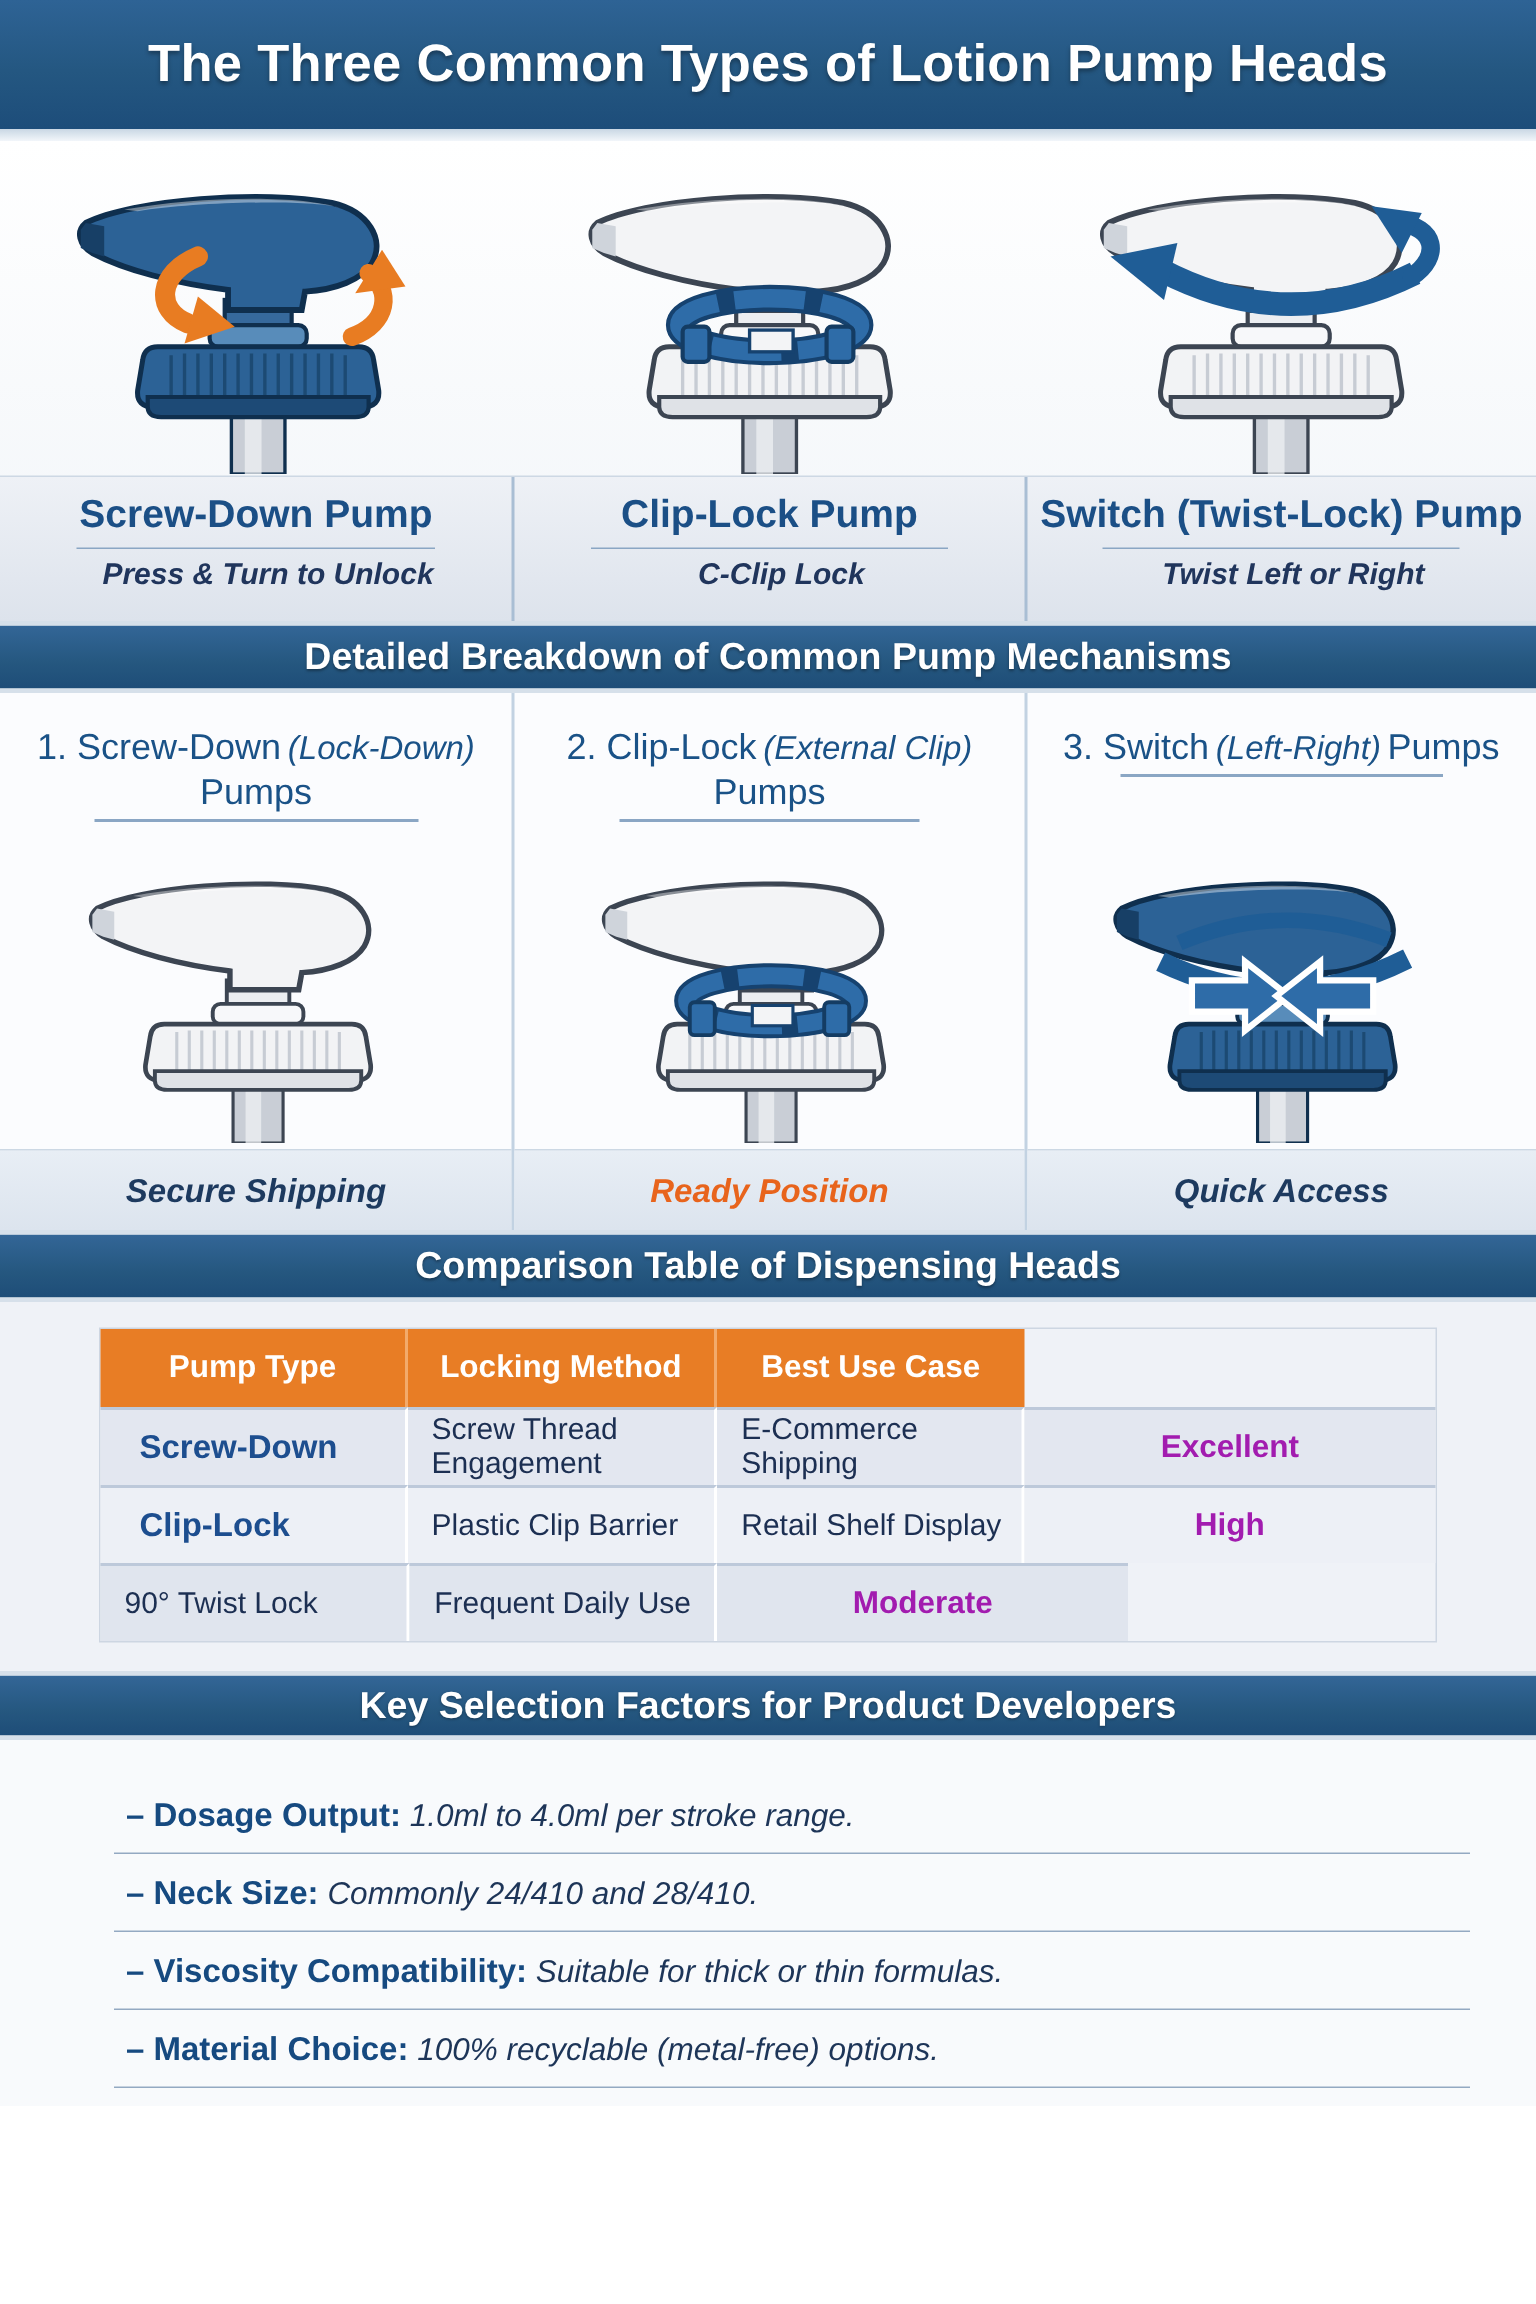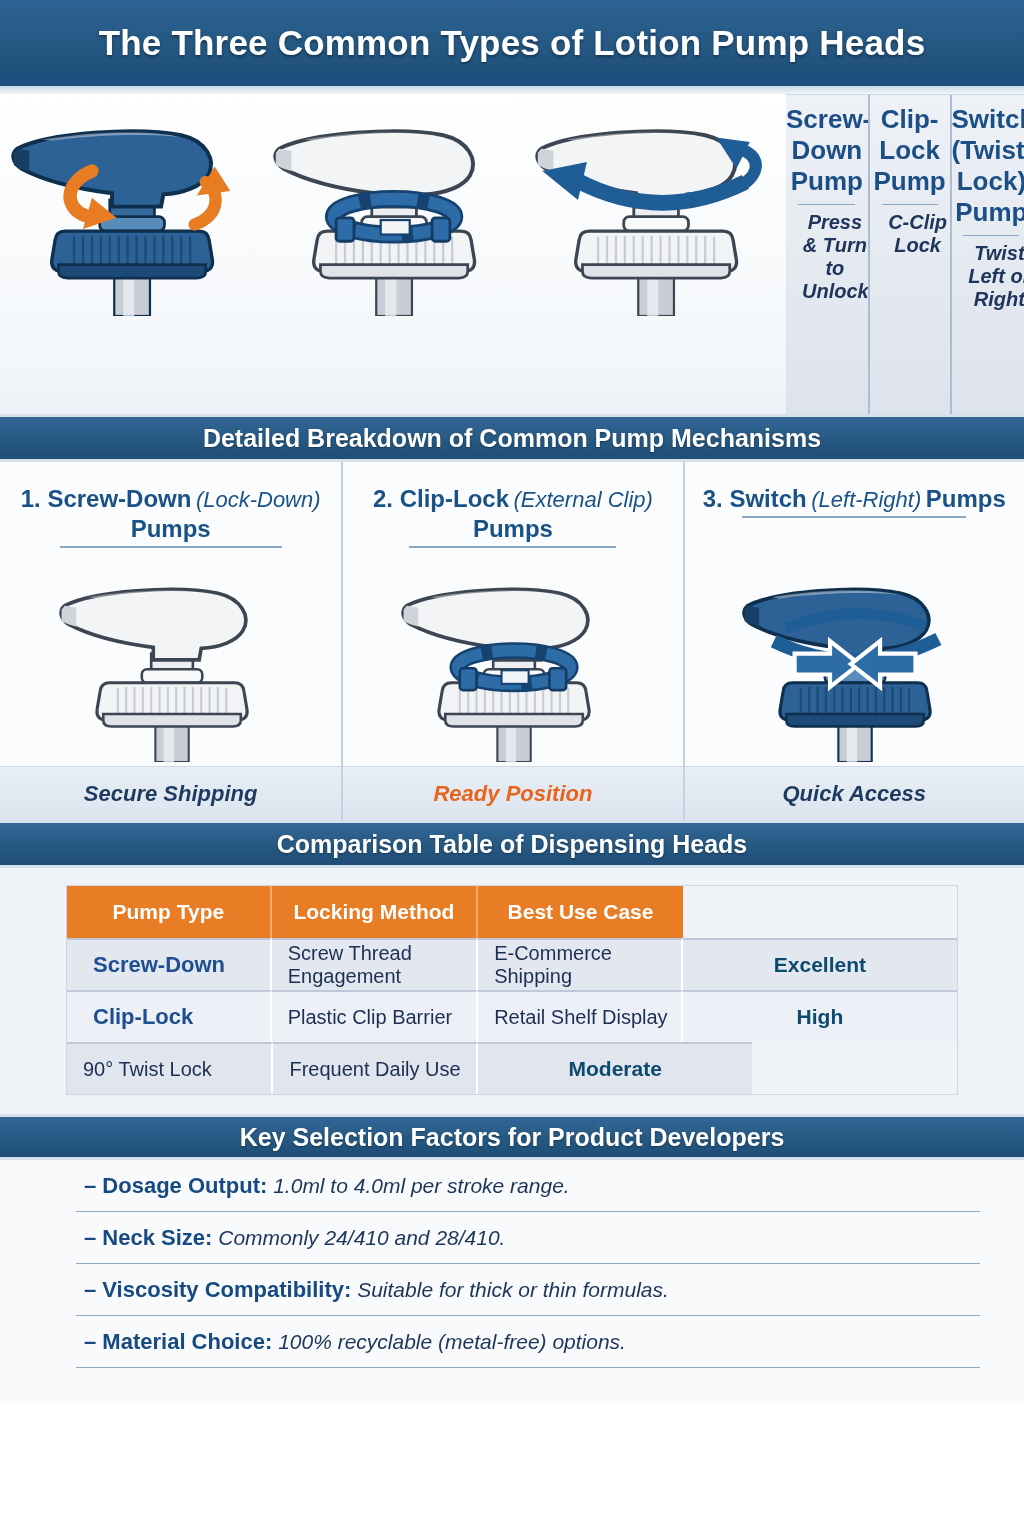--- a/index.html
+++ b/index.html
@@ -31,39 +31,39 @@
   }
   .band.small{flex-basis:46px;height:46px;}
   .band .band-title{
     color:#fff;font-size:25px;font-weight:bold;text-shadow:0 1px 2px rgba(0,0,0,.35);
   }
 
   
   .sec-top{
     flex:0 0 320px;height:320px;
     background:linear-gradient(180deg,#ffffff 0%,#f4f7fa 80%,#eef2f7 100%);
-    display:flex;flex-direction:row;
+    display:flex;flex-direction:column;
   }
   .top-pumps{flex:1;display:flex;}
   .top-pump-cell{width:33.33%;display:flex;align-items:flex-start;justify-content:center;padding-top:10px;box-sizing:border-box;}
   .top-labels{flex:0 0 96px;display:flex;background:linear-gradient(180deg,#eef1f6,#dde3ec);border-top:1px solid #cdd8e4;}
   .top-label-col{width:33.33%;box-sizing:border-box;text-align:center;padding-top:9px;}
   .top-label-col + .top-label-col{border-left:2px solid #a9bed4;}
   .pump-name{font-size:26px;font-weight:bold;color:#1b4f86;}
   .name-rule{height:1px;background:#8aa6c4;width:70%;margin:7px auto 6px;}
   .pump-sub{font-size:20px;font-style:italic;font-weight:600;color:#20355c;padding-left:16px;}
 
   
   .sec-mid{
     flex:0 0 358px;height:358px;background:#fbfcfe;display:flex;
   }
   .mid-col{width:33.33%;box-sizing:border-box;display:flex;flex-direction:column;align-items:center;}
   .mid-col + .mid-col{border-left:2px solid #c2d2e2;}
   .mid-head{margin-top:22px;height:76px;text-align:center;color:#1a5287;line-height:1.25;}
-  .mid-head .hb{font-weight:bold;font-size:24px;}
+  .mid-head .hb{font-weight:normal;font-size:24px;}
   .mid-head .hi{font-style:italic;font-size:22px;}
   .mid-rule{height:2px;background:#8aa6c4;width:74%;margin:2px auto 0;}
   .mid-art{flex:1;display:flex;align-items:center;justify-content:center;}
   .mid-caption{
     width:100%;flex:0 0 54px;box-sizing:border-box;
     background:linear-gradient(180deg,#e8eef5,#dce4ee);
     border-top:1px solid #ccd8e4;
     display:flex;align-items:center;justify-content:center;
     font-size:22px;font-style:italic;font-weight:bold;color:#1d3a5f;
   }
@@ -83,24 +83,24 @@
     justify-content:center;border-right:2px solid #f3aa6b;
   }
   .cmp-head .cmp-cell:last-child{border-right:none;}
   .cmp-body .cmp-cell{height:52px;border-right:2px solid #ffffff;border-top:2px solid #bdc9da;}
   .cmp-body .cmp-cell:last-child{border-right:none;}
   .cmp-body.r1 .cmp-cell{background:#e3e7f0;}
   .cmp-body.r2 .cmp-cell{background:#edf0f6;}
   .cmp-body.r3 .cmp-cell{background:#e0e5ee;}
   .cmp-body .c1{font-weight:bold;color:#1d4e8f;font-size:22px;padding-left:26px;}
   .cmp-body .c2,.cmp-body .c3{color:#1c2f52;font-size:20px;padding-left:16px;}
-  .cmp-body .c4{font-weight:bold;color:#0c4a6e;font-size:21px;justify-content:center;}
-
-  
-  .sec-factors{flex:0 0 244px;height:244px;background:#f8fafc;padding-top:0;box-sizing:border-box;}
+  .cmp-body .c4{font-weight:bold;color:#a21caf;font-size:21px;justify-content:center;}
+
+  
+  .sec-factors{flex:0 0 244px;height:244px;background:#f8fafc;padding-top:24px;box-sizing:border-box;}
   .factor-item{
     margin:0 44px 0 76px;padding:13px 0 12px 8px;
     border-bottom:1px solid #93a9c2;font-size:21px;
   }
   .f-label{font-weight:bold;color:#164a80;font-size:22px;}
   .f-value{font-style:italic;color:#1d3558;}
 
   .footer-area{flex:1;background:linear-gradient(180deg,#e6edf6,#e2eaf4);}
 
   svg.pump{display:block;}

